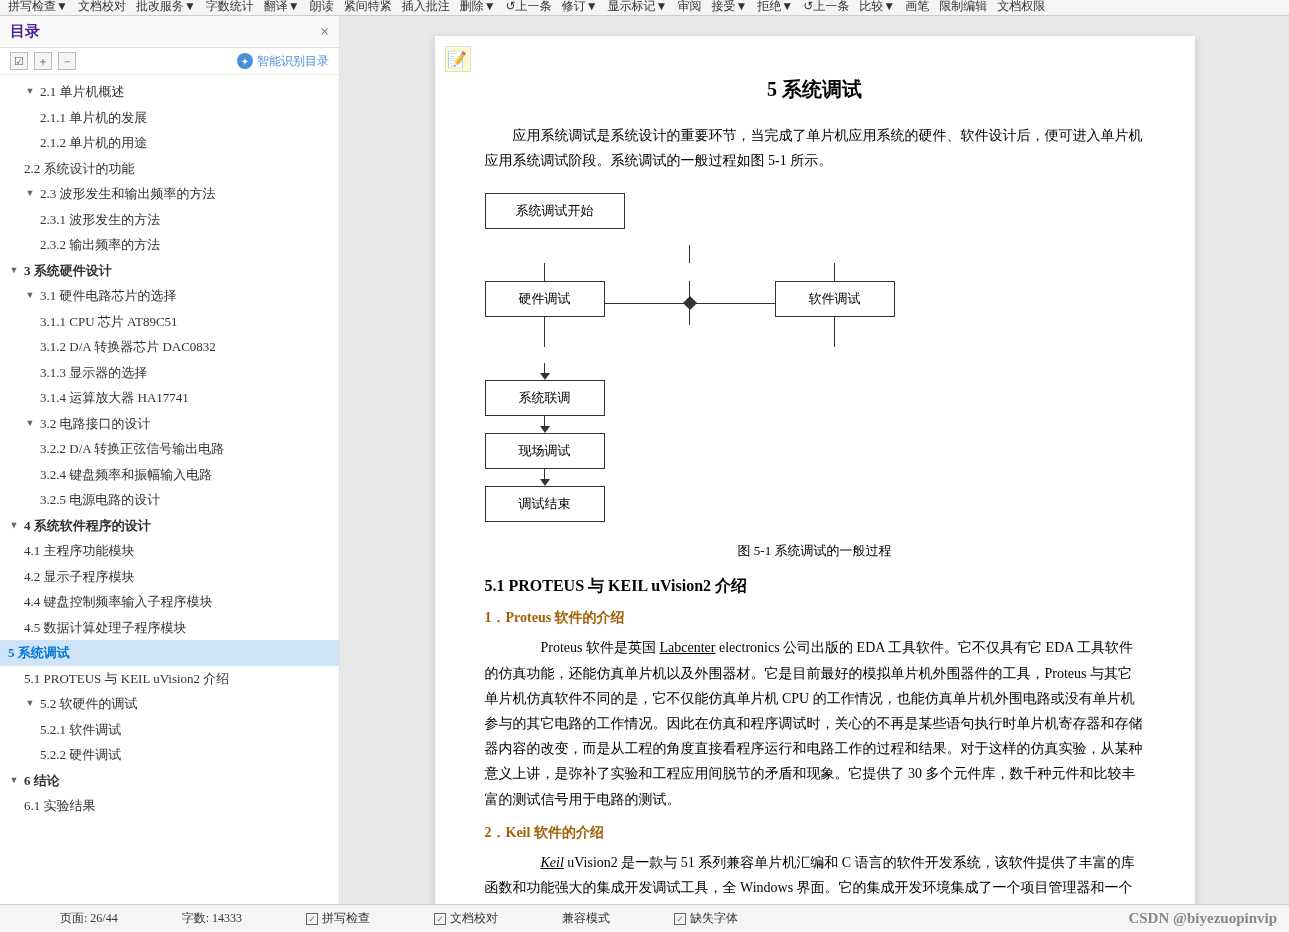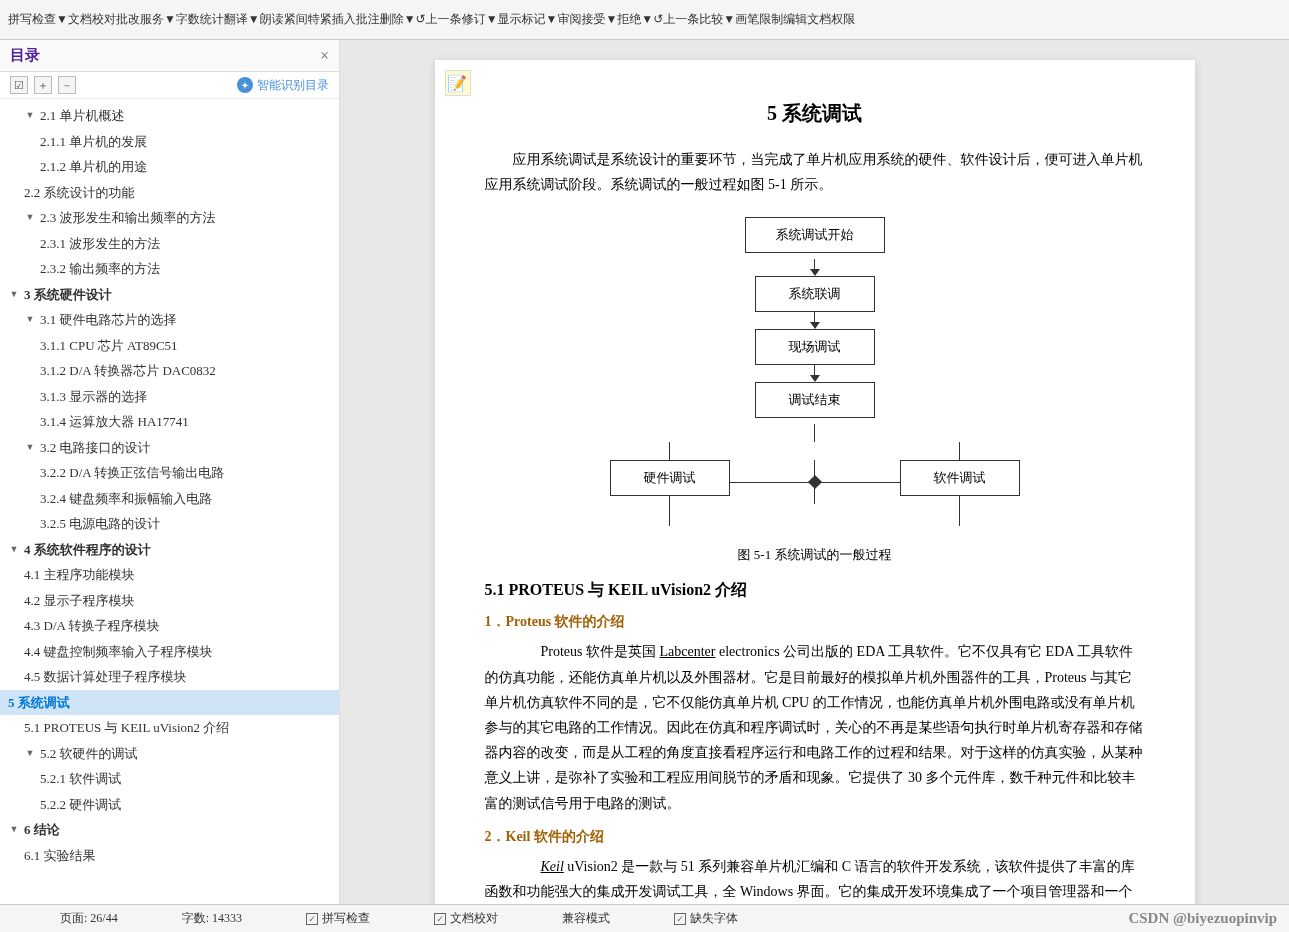--- a/index.html
+++ b/index.html
@@ -10,27 +10,27 @@
       height: 932px;
       overflow: hidden;
       display: flex;
       flex-direction: column;
     }
 
     
     .toolbar {
       background: #f5f5f5;
       border-bottom: 1px solid #ccc;
-      height: 40px;
-      display: flex;
-      align-items: center;
+      height: 16px;
+      display: flex;
+      align-items: flex-end;
       padding: 0 8px;
       font-size: 12px;
       color: #333;
-      gap: 0;
+      gap: 10px;
       flex-shrink: 0;
     }
     .toolbar-item {
       cursor: pointer;
       white-space: nowrap;
       color: #333;
     }
 
     
     .main-area {
@@ -240,23 +240,23 @@
       line-height: 1.8;
       text-indent: 2em;
       color: #000;
       margin-bottom: 12px;
     }
 
     
     .flowchart-container {
       display: flex;
       flex-direction: column;
-      align-items: center;
+      align-items: flex-start;
       margin: 20px 0;
-      gap: 6px;
+      gap: 16px;
     }
 
     .flow-box {
       border: 1.5px solid #333;
       padding: 8px 30px;
       font-size: 13px;
       background: #fff;
       text-align: center;
       min-width: 120px;
     }
@@ -392,23 +392,20 @@
         <span class="expand-icon">▼</span>
         <span>4 系统软件程序的设计</span>
       </div>
       <div class="toc-item level2">
         <span>4.1 主程序功能模块</span>
       </div>
       <div class="toc-item level2">
         <span>4.2  显示子程序模块</span>
       </div>
       <div class="toc-item level2">
-        <span>4.3   D/A 转换子程序模块</span>
-      </div>
-      <div class="toc-item level2">
         <span>4.4 键盘控制频率输入子程序模块</span>
       </div>
       <div class="toc-item level2">
         <span>4.5  数据计算处理子程序模块</span>
       </div>
       <div class="toc-item level1 active" style="padding-left:8px; font-size:13px; background:#d0e4f7; color:#0078d7;">
         <span>5 系统调试</span>
       </div>
       <div class="toc-item level2">
         <span>5.1 PROTEUS 与 KEIL uVision2 介绍</span>
@@ -439,64 +436,64 @@
 
       <div class="doc-note-icon" style="position:absolute; top:10px; left:10px; background:#fffacd; border:1px solid #ddd; width:26px; height:26px; font-size:16px; display:flex; align-items:center; justify-content:center;">📝</div>
 
       <h1 class="doc-heading1">5  系统调试</h1>
 
       <p class="doc-paragraph">应用系统调试是系统设计的重要环节，当完成了单片机应用系统的硬件、软件设计后，便可进入单片机应用系统调试阶段。系统调试的一般过程如图 5-1 所示。</p>
 
       <div class="flowchart-container">
 
         <div class="flow-box">系统调试开始</div>
+
+        <div style="display:flex; flex-direction:column; align-items:center; gap:0;">
+          <div style="width:1.5px; height:18px; background:#333;"></div>
+
+          <div style="display:flex; align-items:flex-start; position:relative;">
+
+            <div style="display:flex; flex-direction:column; align-items:center;">
+              <div style="width:1.5px; height:18px; background:#333;"></div>
+              <div class="flow-box">硬件调试</div>
+              <div style="width:1.5px; height:30px; background:#333;"></div>
+            </div>
+
+            <div style="display:flex; align-items:center; margin-top:18px;">
+              <div style="width:80px; height:1.5px; background:#333;"></div>
+              <div style="display:flex; flex-direction:column; align-items:center;">
+                <div style="width:1.5px; height:22px; background:#333;"></div>
+
+                <div style="width:10px; height:10px; background:#333; transform:rotate(45deg); margin:-5px 0;"></div>
+                <div style="width:1.5px; height:22px; background:#333;"></div>
+              </div>
+              <div style="width:80px; height:1.5px; background:#333;"></div>
+            </div>
+
+            <div style="display:flex; flex-direction:column; align-items:center;">
+              <div style="width:1.5px; height:18px; background:#333;"></div>
+              <div class="flow-box">软件调试</div>
+              <div style="width:1.5px; height:30px; background:#333;"></div>
+            </div>
+          </div>
+
+          <div style="width:1.5px; height:0px; background:#333;"></div>
+        </div>
 
         <div style="position:relative; display:flex; align-items:center; flex-direction:column;">
 
           <div style="width:1.5px; height:10px; background:#333;"></div>
           <div style="width:0; height:0; border-left:5px solid transparent; border-right:5px solid transparent; border-top:7px solid #333;"></div>
           <div class="flow-box">系统联调</div>
           <div style="width:1.5px; height:10px; background:#333;"></div>
           <div style="width:0; height:0; border-left:5px solid transparent; border-right:5px solid transparent; border-top:7px solid #333;"></div>
           <div class="flow-box">现场调试</div>
           <div style="width:1.5px; height:10px; background:#333;"></div>
           <div style="width:0; height:0; border-left:5px solid transparent; border-right:5px solid transparent; border-top:7px solid #333;"></div>
           <div class="flow-box">调试结束</div>
-        </div>
-
-        <div style="display:flex; flex-direction:column; align-items:center; gap:0;">
-          <div style="width:1.5px; height:18px; background:#333;"></div>
-
-          <div style="display:flex; align-items:flex-start; position:relative;">
-
-            <div style="display:flex; flex-direction:column; align-items:center;">
-              <div style="width:1.5px; height:18px; background:#333;"></div>
-              <div class="flow-box">硬件调试</div>
-              <div style="width:1.5px; height:30px; background:#333;"></div>
-            </div>
-
-            <div style="display:flex; align-items:center; margin-top:18px;">
-              <div style="width:80px; height:1.5px; background:#333;"></div>
-              <div style="display:flex; flex-direction:column; align-items:center;">
-                <div style="width:1.5px; height:22px; background:#333;"></div>
-
-                <div style="width:10px; height:10px; background:#333; transform:rotate(45deg); margin:-5px 0;"></div>
-                <div style="width:1.5px; height:22px; background:#333;"></div>
-              </div>
-              <div style="width:80px; height:1.5px; background:#333;"></div>
-            </div>
-
-            <div style="display:flex; flex-direction:column; align-items:center;">
-              <div style="width:1.5px; height:18px; background:#333;"></div>
-              <div class="flow-box">软件调试</div>
-              <div style="width:1.5px; height:30px; background:#333;"></div>
-            </div>
-          </div>
-
-          <div style="width:1.5px; height:0px; background:#333;"></div>
         </div>
       </div>
 
       <p class="fig-caption">图 5-1    系统调试的一般过程</p>
 
       <h2 class="doc-heading2">5.1 PROTEUS 与 KEIL uVision2 介绍</h2>
 
       <p class="doc-heading3">1．Proteus 软件的介绍</p>
 
       <p class="doc-paragraph">

